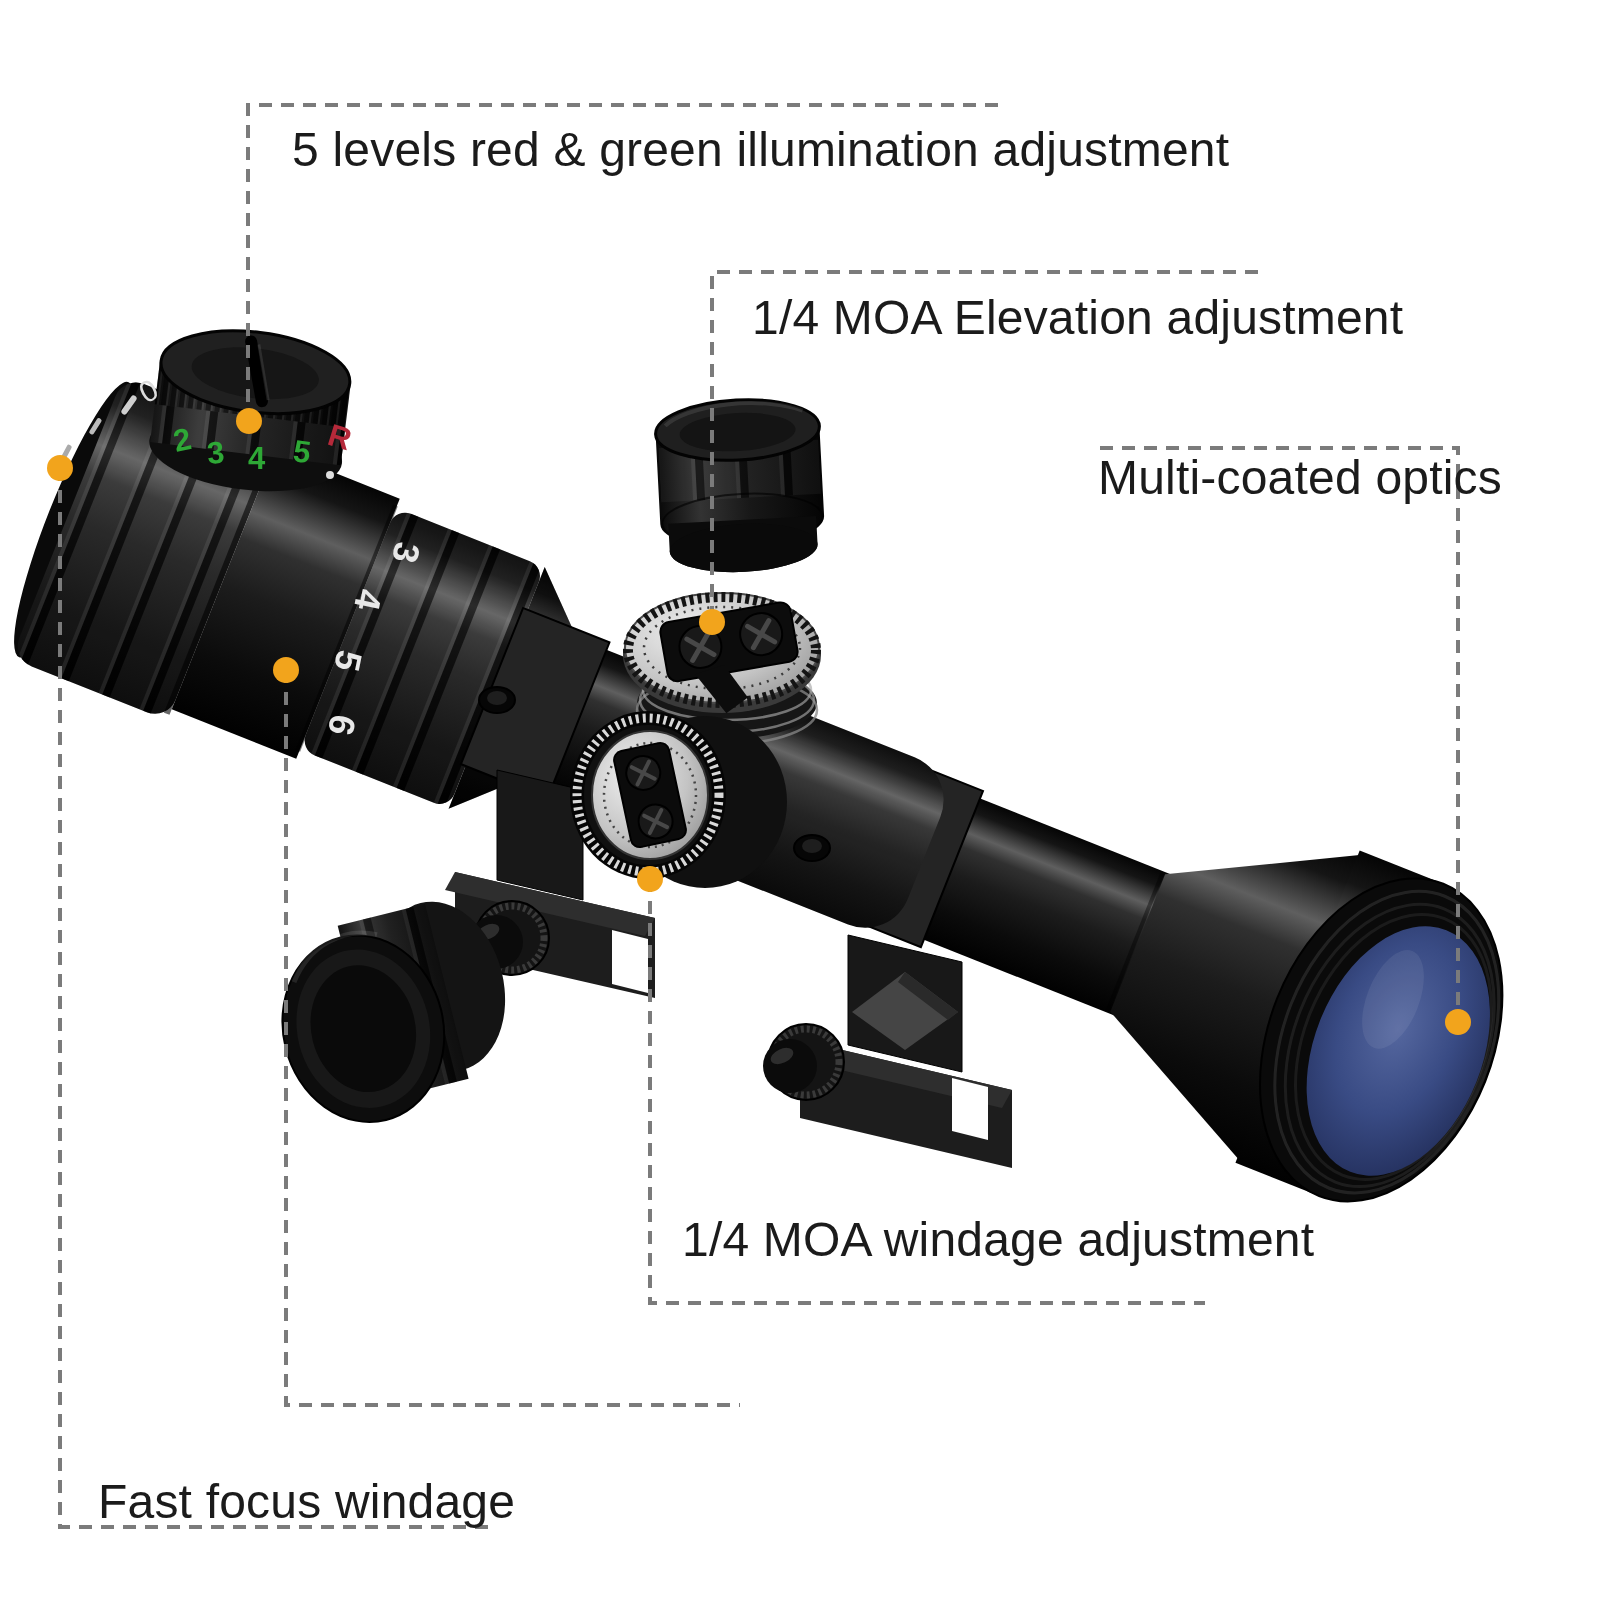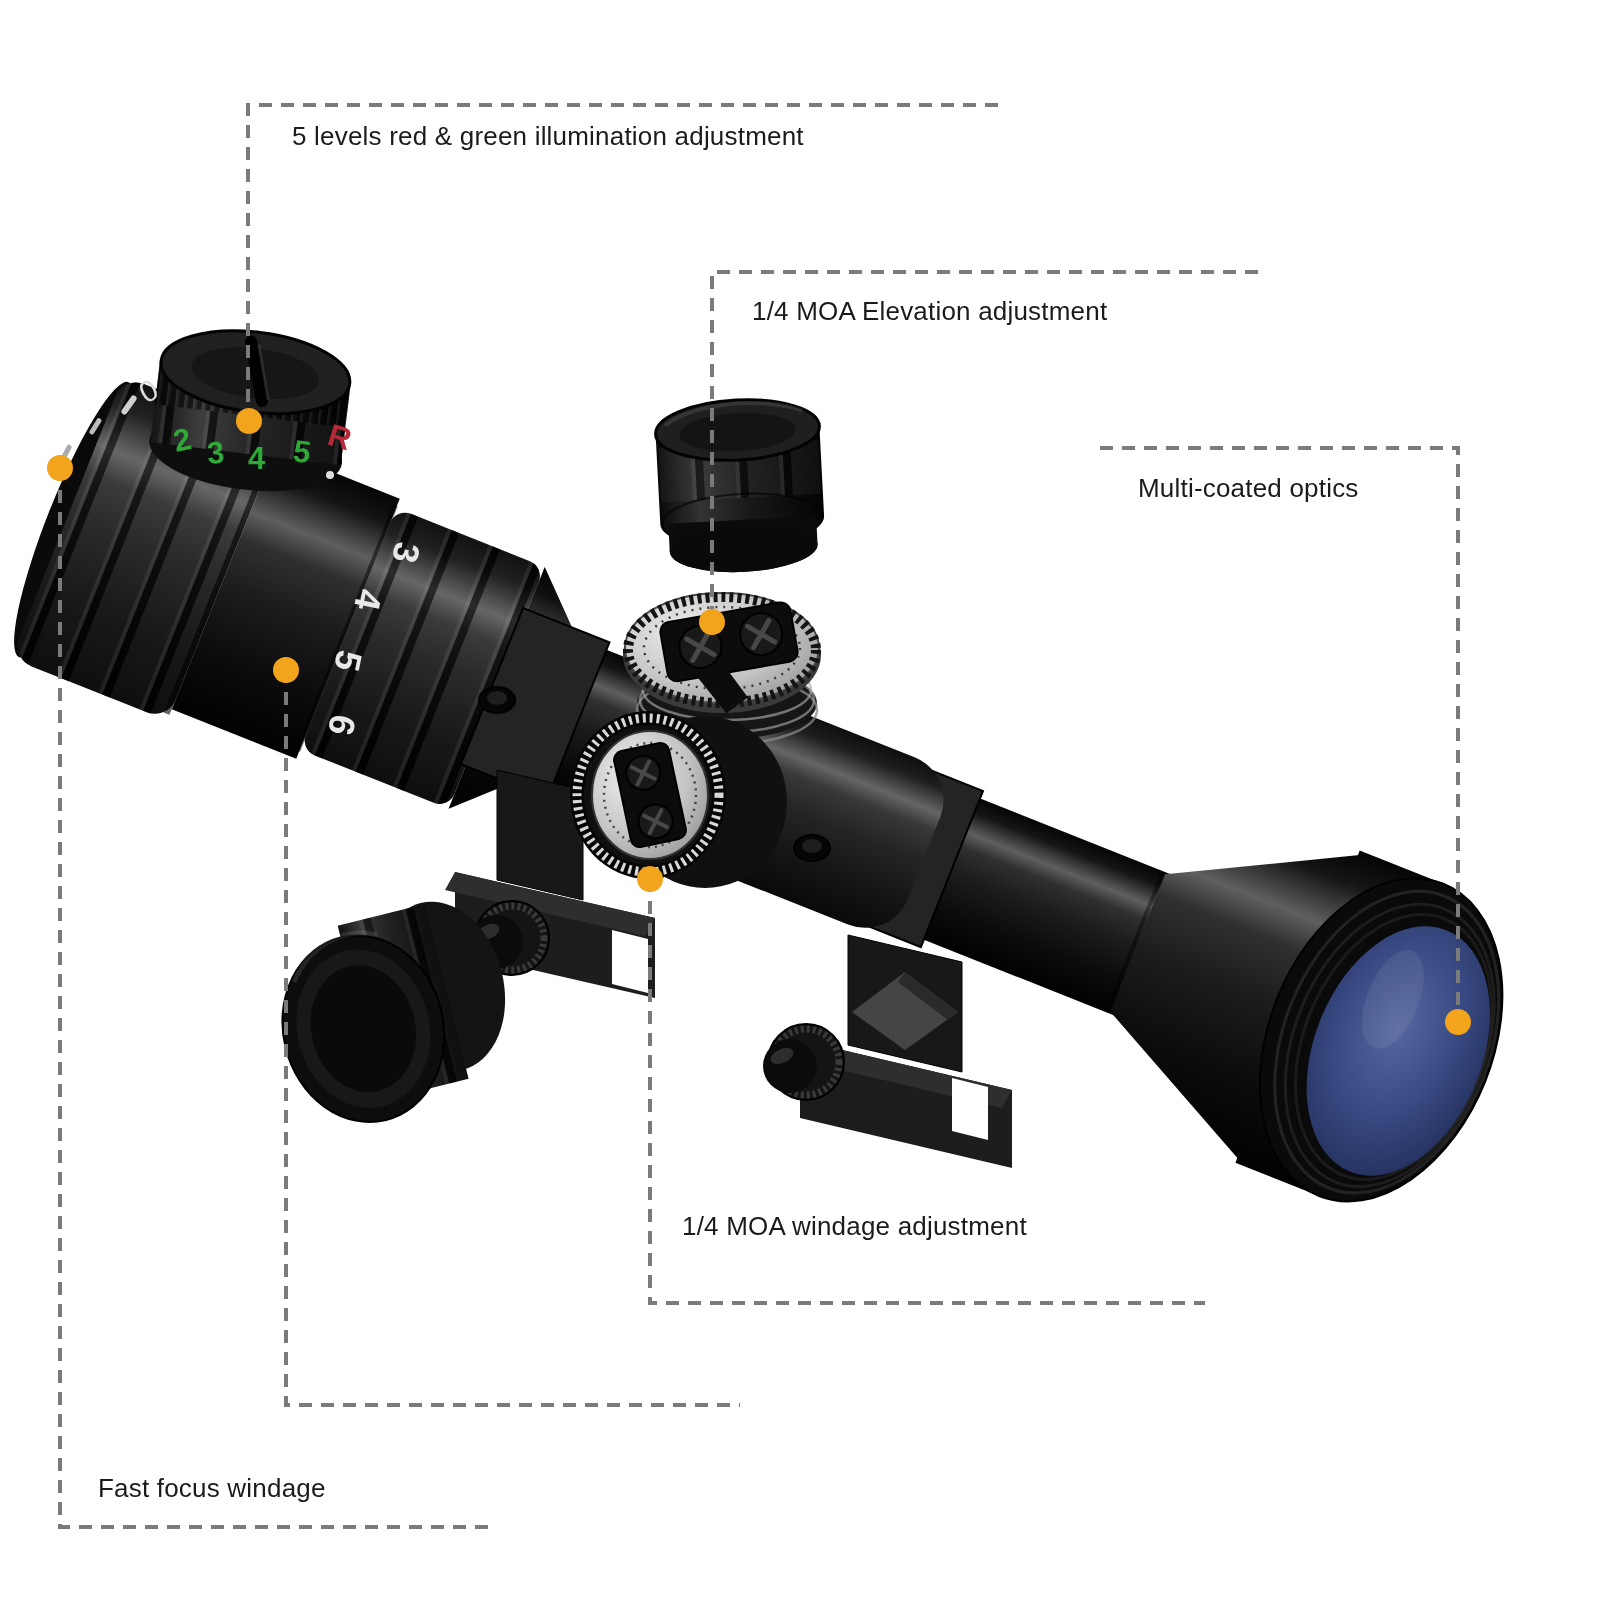--- a/index.html
+++ b/index.html
@@ -1,19 +1,19 @@
 <!DOCTYPE html>
 <html><head>
 <meta charset="utf-8">
 <style>
   html,body{margin:0;padding:0;background:#fff;}
   .canvas{position:relative;width:1600px;height:1600px;background:#fff;overflow:hidden;
           font-family:"Liberation Sans", sans-serif;}
   .art{position:absolute;left:0;top:0;}
-  .callout-label{position:absolute;font-size:26px;line-height:1.15;color:#1b1b1b;
+  .callout-label{position:absolute;font-size:48px;line-height:1.15;color:#1b1b1b;
                  white-space:nowrap;letter-spacing:0.2px;}
 </style>
 </head>
 <body>
 
 <div class="canvas">
 
   <svg class="art" width="1600" height="1600" viewBox="0 0 1600 1600">
     <defs>
       <linearGradient id="cyl" x1="0" y1="0" x2="0" y2="1">
@@ -238,18 +238,18 @@
       <circle cx="249" cy="421" r="13" fill="#F2A41C"></circle>
       <circle cx="712" cy="622" r="13" fill="#F2A41C"></circle>
       <circle cx="1458" cy="1022" r="13" fill="#F2A41C"></circle>
       <circle cx="650" cy="879" r="13" fill="#F2A41C"></circle>
       <circle cx="286" cy="670" r="13" fill="#F2A41C"></circle>
       <circle cx="60" cy="468" r="13" fill="#F2A41C"></circle>
     </g>
   </svg>
 
   <div class="callout-label" style="left:292px;top:122px;">5 levels red &amp; green illumination adjustment</div>
-  <div class="callout-label" style="left:752px;top:297px;">1/4 MOA Elevation adjustment</div>
-  <div class="callout-label" style="left:1098px;top:474px;margin-left:40px;">Multi-coated optics</div>
+  <div class="callout-label" style="left:752px;top:290px;">1/4 MOA Elevation adjustment</div>
+  <div class="callout-label" style="left:1098px;top:450px;">Multi-coated optics</div>
   <div class="callout-label" style="left:682px;top:1212px;text-align:right;">1/4 MOA windage adjustment</div>
   <div class="callout-label" style="left:98px;top:1474px;">Fast focus windage</div>
 
 </div>
 
 </body></html>

